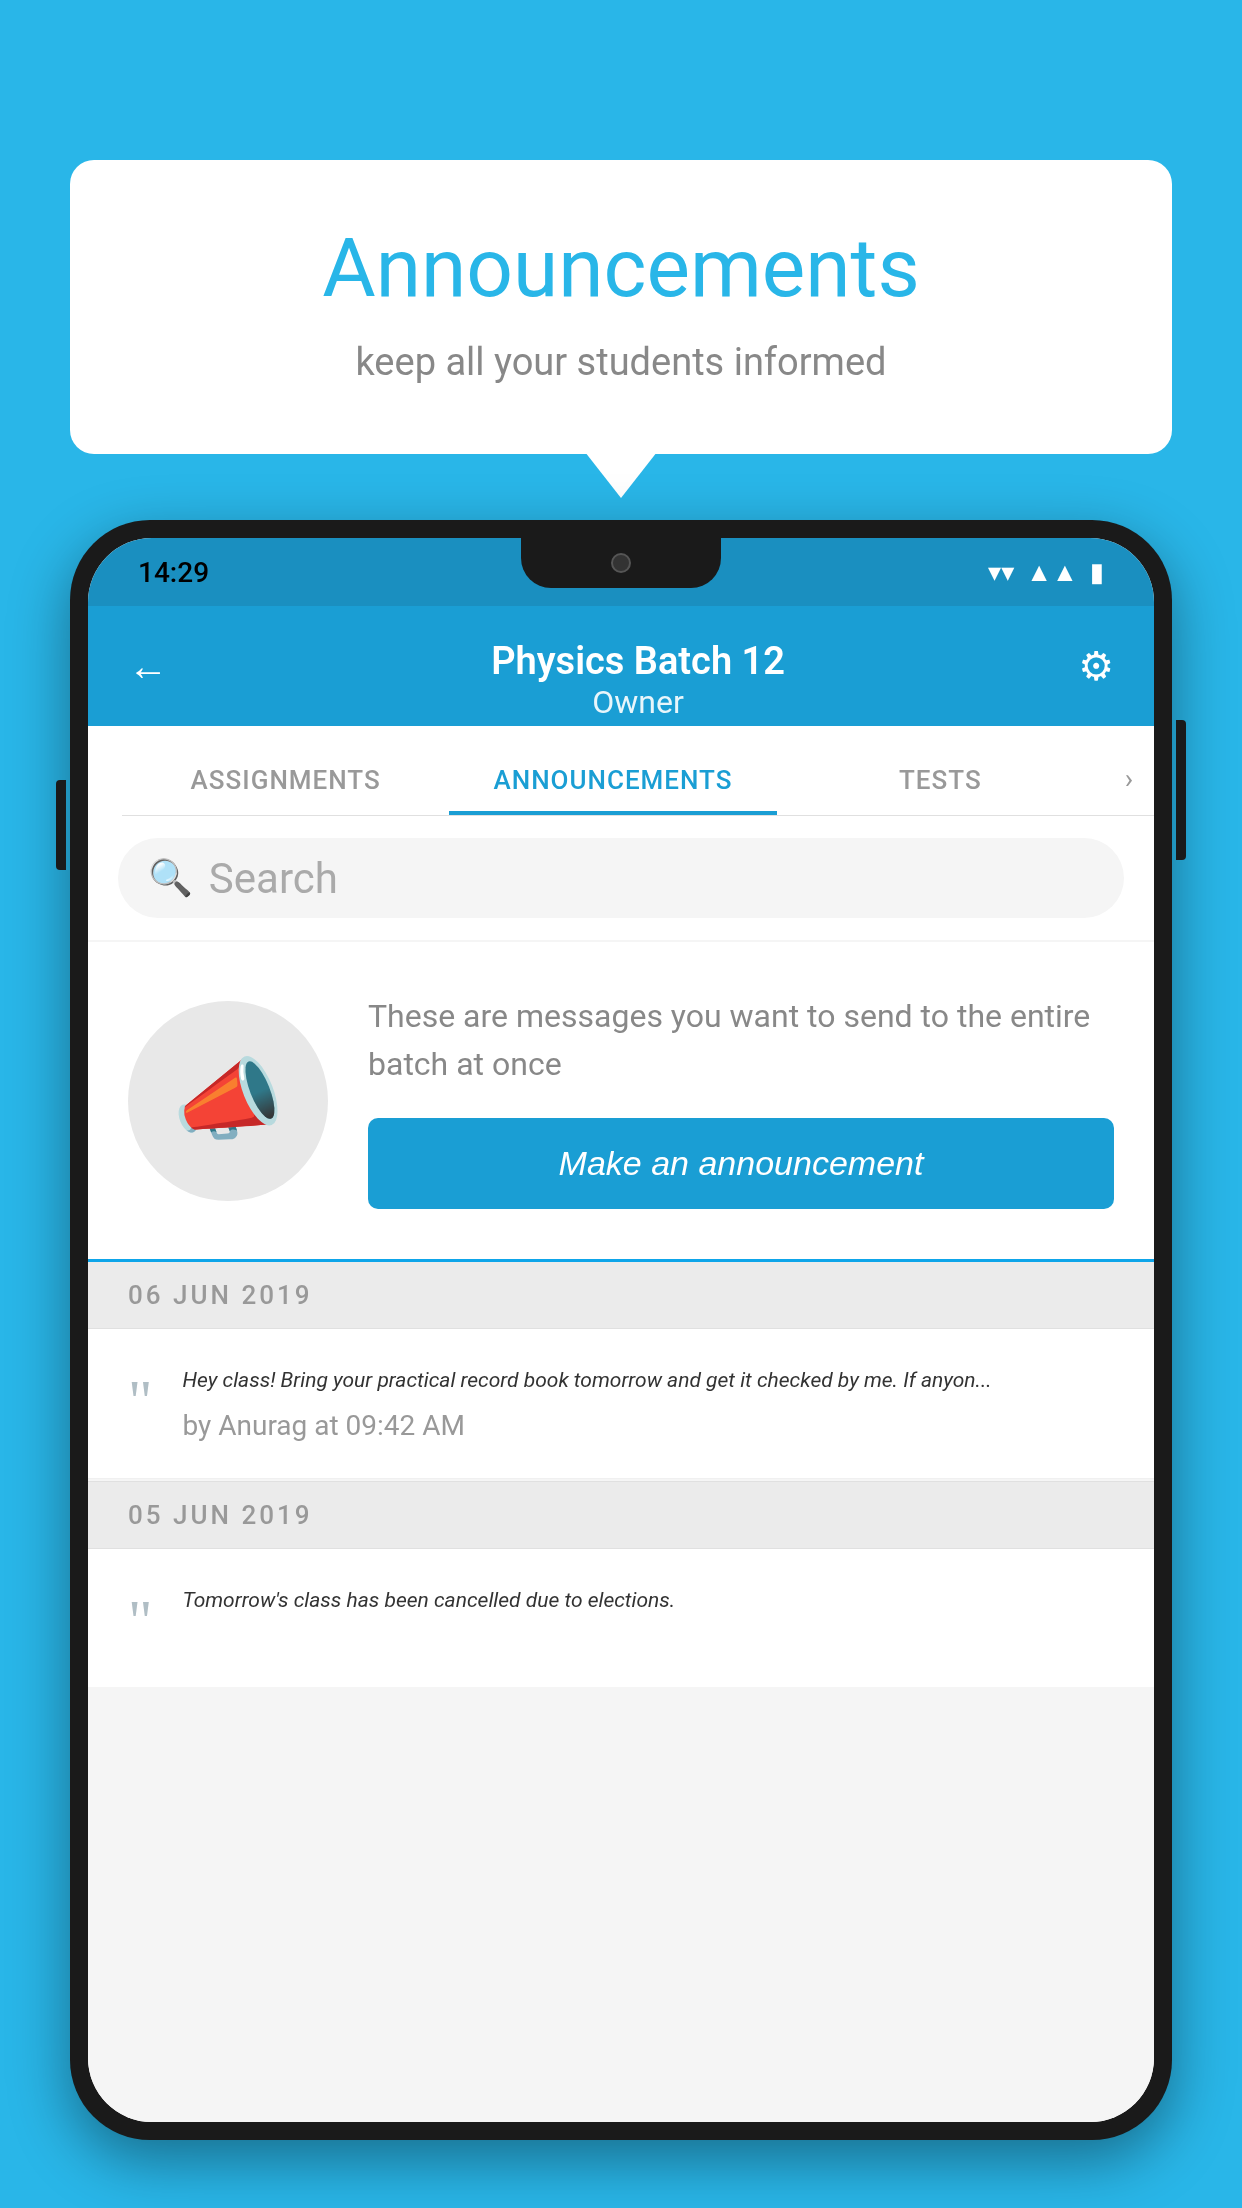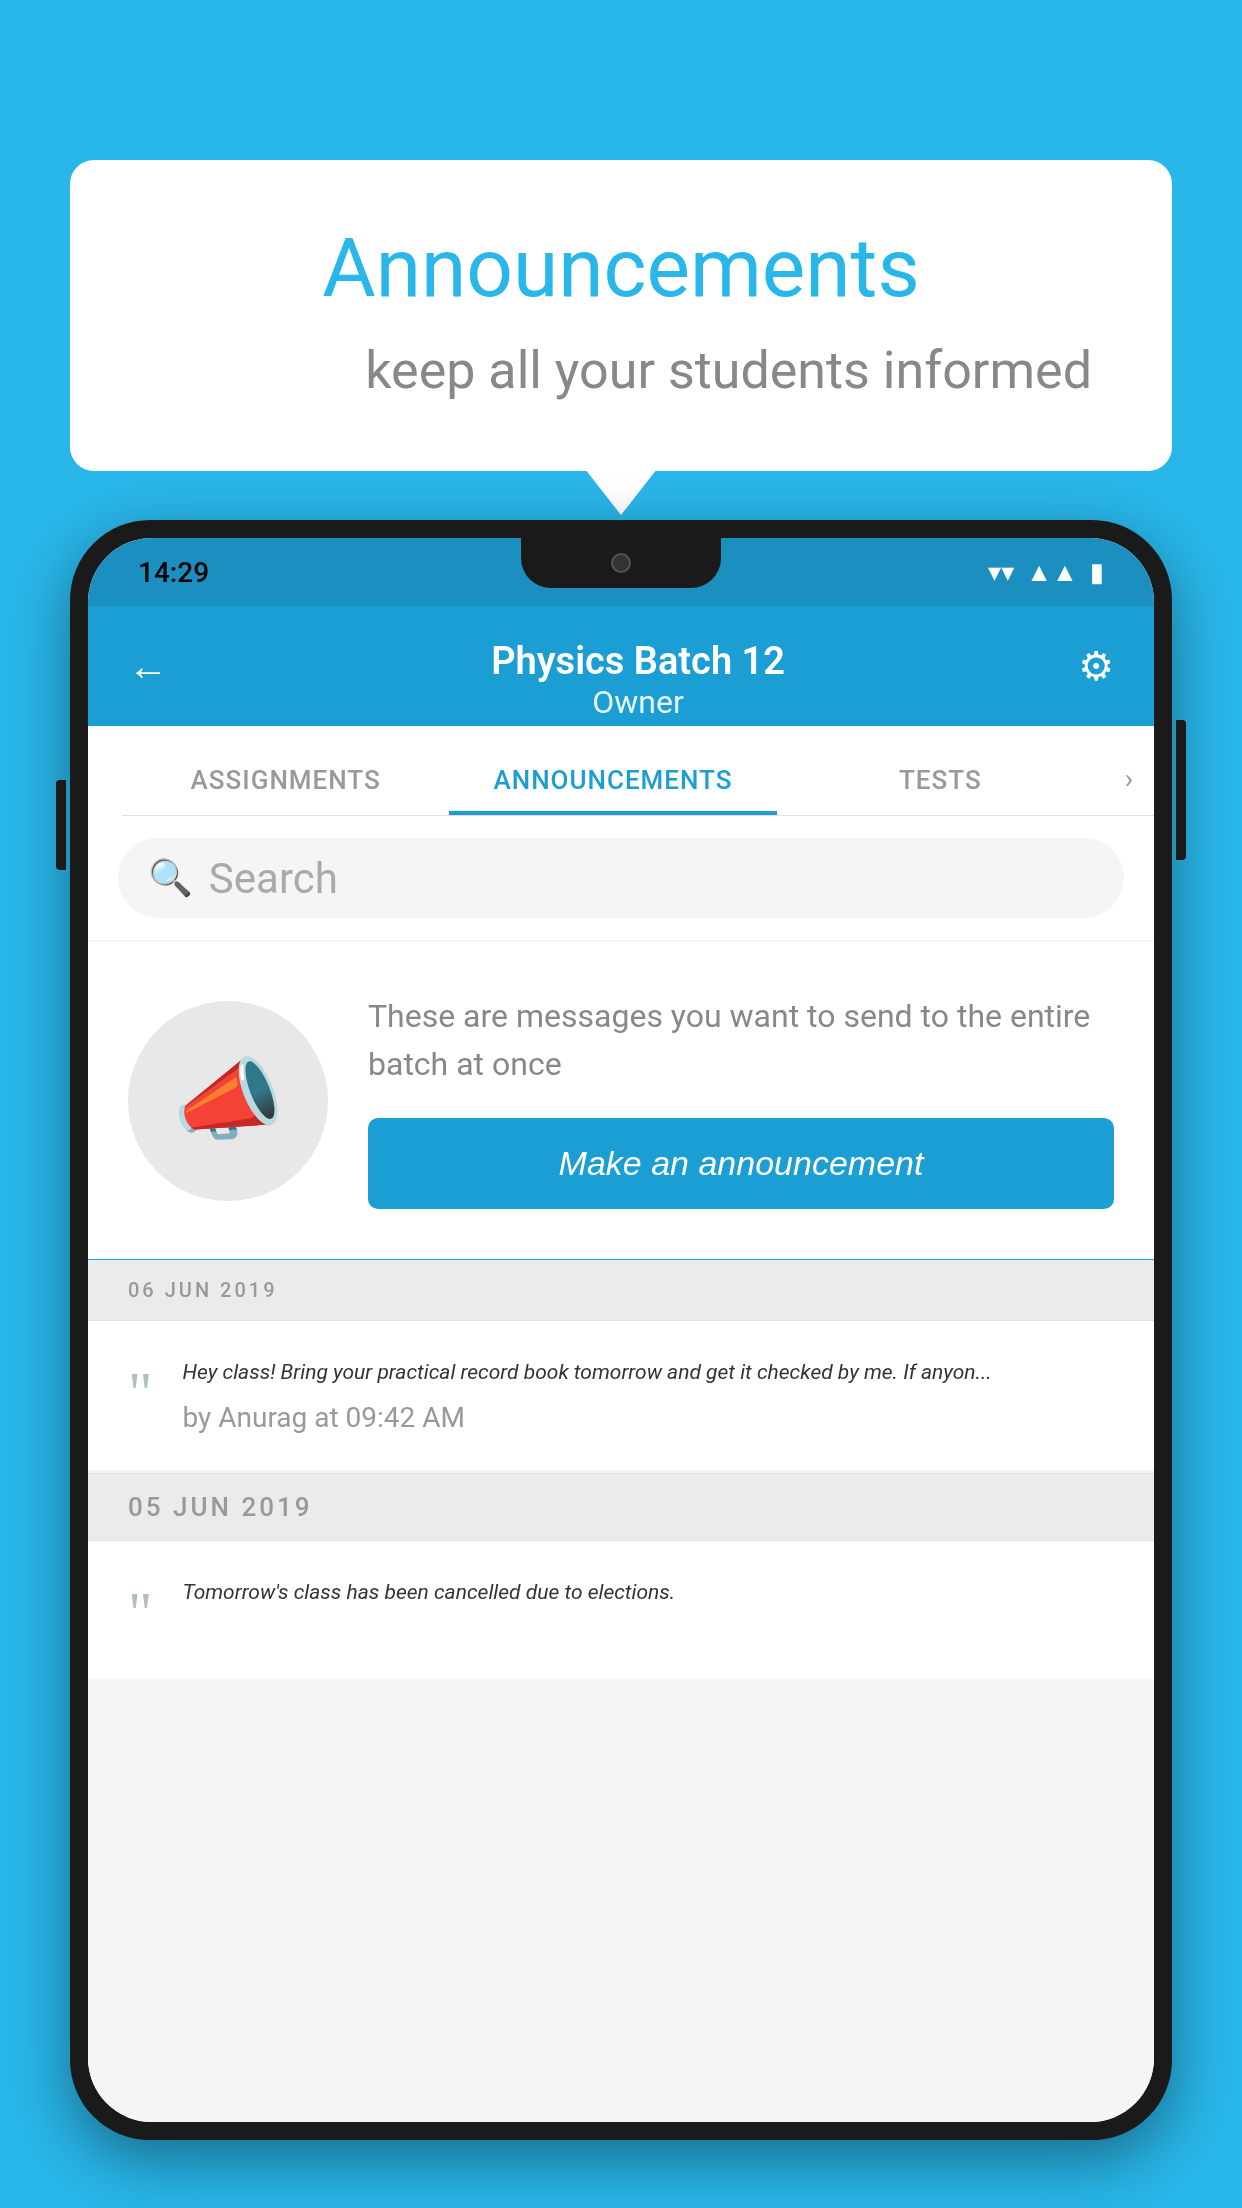--- a/index.html
+++ b/index.html
@@ -47,24 +47,23 @@
     }
 
     .bubble-title {
       font-size: 82px;
       color: #29b6e8;
       font-weight: 400;
       margin-bottom: 24px;
     }
 
     .bubble-subtitle {
-      font-size: 52px;
+      font-size: 38px;
       color: #888;
       font-weight: 400;
-      text-align: right;
     }
 
     
     .phone-container {
       position: absolute;
       top: 520px;
       left: 70px;
       right: 70px;
       bottom: 0;
     }
@@ -328,25 +327,25 @@
       cursor: pointer;
       width: 100%;
       text-align: center;
       font-style: italic;
     }
 
     
     .date-separator {
       background: #ebebeb;
       padding: 18px 40px;
-      font-size: 20px;
+      font-size: 26px;
       color: #999;
       letter-spacing: 3px;
       font-weight: 500;
-      border-top: 1px solid #0ea5e9;
+      border-top: 3px solid #0ea5e9;
       border-bottom: 1px solid #e0e0e0;
     }
 
     
     .announcement-item {
       background: white;
       padding: 36px 40px;
       display: flex;
       align-items: flex-start;
       gap: 30px;

